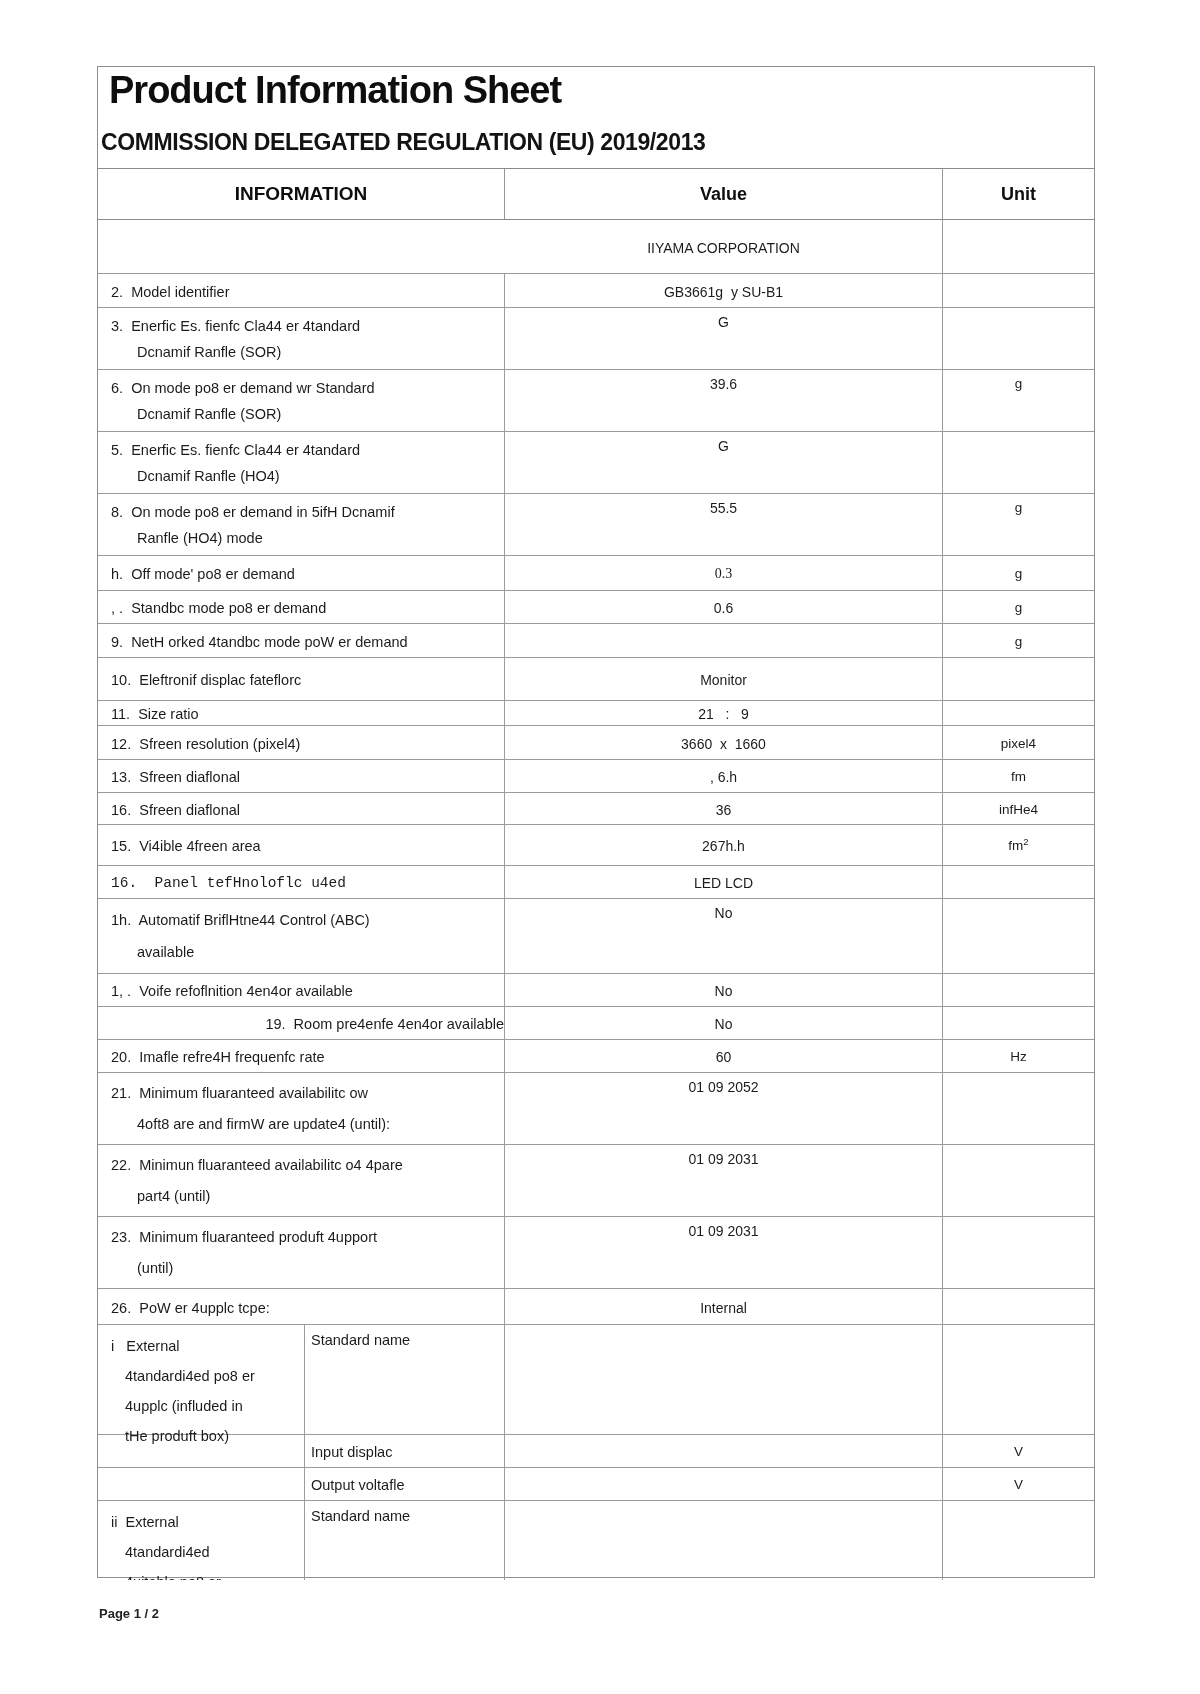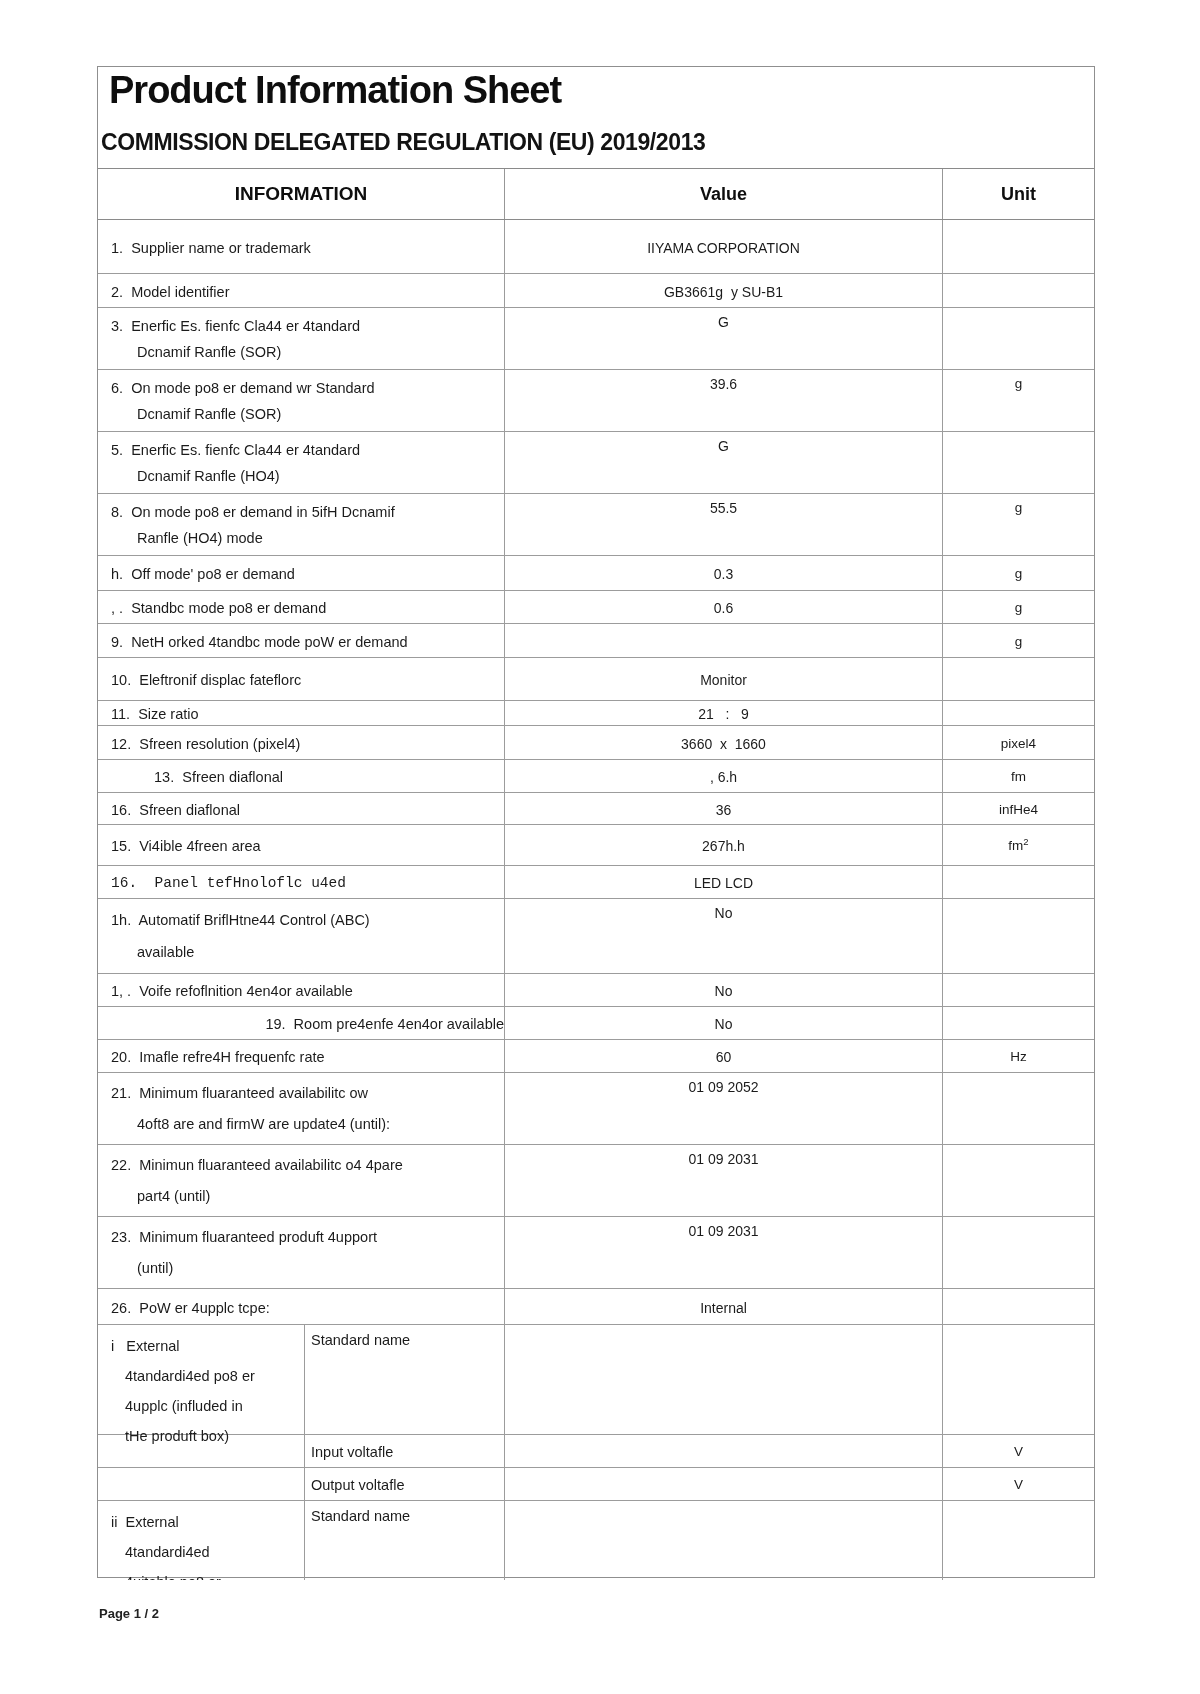--- a/index.html
+++ b/index.html
@@ -45,21 +45,20 @@
         <div class="title">Product Information Sheet</div>
         <div class="subtitle">COMMISSION DELEGATED REGULATION (EU) 2019/2013</div>
       </div>
       <div class="thead">
         <div class="hc h-info">INFORMATION</div>
         <div class="hc h-value">Value</div>
         <div class="hc h-unit">Unit</div>
       </div>
       <div class="tbody" id="tbody">
           <div class="trow" style="height: 54px;">
-            <div class="c c-info" style="padding-top: 19px;"><div class="lbl" style="line-height: 18px;">1.  Supplier name or trademark</div></div>
             <div class="c c-value" style="padding-top: 19px;">IIYAMA CORPORATION</div>
             <div class="c c-unit" style="padding-top: 19px;"></div>
           </div>
           <div class="trow" style="height: 34px;">
             <div class="c c-info" style="padding-top: 9px;"><div class="lbl" style="line-height: 18px;">2.  Model identifier</div></div>
             <div class="c c-value" style="padding-top: 9px;">GB3661g  y SU-B1</div>
             <div class="c c-unit" style="padding-top: 9px;"></div>
           </div>
           <div class="trow" style="height: 62px;">
             <div class="c c-info" style="padding-top: 5px;"><div class="lbl" style="line-height: 26px;">3.  Enerfic Es. fienfc Cla44 er 4tandard</div><div class="lbl l2" style="line-height: 26px;">Dcnamif Ranfle (SOR)</div></div>
@@ -76,21 +75,21 @@
             <div class="c c-value" style="padding-top: 5px;">G</div>
             <div class="c c-unit" style="padding-top: 5px;"></div>
           </div>
           <div class="trow" style="height: 62px;">
             <div class="c c-info" style="padding-top: 5px;"><div class="lbl" style="line-height: 26px;">8.  On mode po8 er demand in 5ifH Dcnamif</div><div class="lbl l2" style="line-height: 26px;">Ranfle (HO4) mode</div></div>
             <div class="c c-value" style="padding-top: 5px;">55.5</div>
             <div class="c c-unit" style="padding-top: 5px;">g</div>
           </div>
           <div class="trow" style="height: 35px;">
             <div class="c c-info" style="padding-top: 9px;"><div class="lbl" style="line-height: 18px;">h.  Off mode' po8 er demand</div></div>
-            <div class="c c-value" style="padding-top: 9px;">0.3</div>
+            <div class="c c-value" style="padding-top: 9px; font-family: Liberation Serif, serif;">0.3</div>
             <div class="c c-unit" style="padding-top: 9px;">g</div>
           </div>
           <div class="trow" style="height: 33px;">
             <div class="c c-info" style="padding-top: 8px;"><div class="lbl" style="line-height: 18px;">, .  Standbc mode po8 er demand</div></div>
             <div class="c c-value" style="padding-top: 8px;">0.6</div>
             <div class="c c-unit" style="padding-top: 8px;">g</div>
           </div>
           <div class="trow" style="height: 34px;">
             <div class="c c-info" style="padding-top: 9px;"><div class="lbl" style="line-height: 18px;">9.  NetH orked 4tandbc mode poW er demand</div></div>
             <div class="c c-value" style="padding-top: 9px;"></div>
@@ -105,21 +104,21 @@
             <div class="c c-info" style="padding-top: 4px;"><div class="lbl" style="line-height: 18px;">11.  Size ratio</div></div>
             <div class="c c-value" style="padding-top: 4px;">21   :   9</div>
             <div class="c c-unit" style="padding-top: 4px;"></div>
           </div>
           <div class="trow" style="height: 34px;">
             <div class="c c-info" style="padding-top: 9px;"><div class="lbl" style="line-height: 18px;">12.  Sfreen resolution (pixel4)</div></div>
             <div class="c c-value" style="padding-top: 9px;">3660  x  1660</div>
             <div class="c c-unit" style="padding-top: 9px;">pixel4</div>
           </div>
           <div class="trow" style="height: 33px;">
-            <div class="c c-info" style="padding-top: 8px;"><div class="lbl" style="line-height: 18px; margin-left: 43px;">13.  Sfreen diaflonal</div></div>
+            <div class="c c-info" style="padding-top: 8px;"><div class="lbl" style="line-height: 18px;">13.  Sfreen diaflonal</div></div>
             <div class="c c-value" style="padding-top: 8px;">, 6.h</div>
             <div class="c c-unit" style="padding-top: 8px;">fm</div>
           </div>
           <div class="trow" style="height: 32px;">
             <div class="c c-info" style="padding-top: 8px;"><div class="lbl" style="line-height: 18px;">16.  Sfreen diaflonal</div></div>
             <div class="c c-value" style="padding-top: 8px;">36</div>
             <div class="c c-unit" style="padding-top: 8px; text-align: center;">infHe4</div>
           </div>
           <div class="trow" style="height: 41px;">
             <div class="c c-info" style="padding-top: 12px;"><div class="lbl" style="line-height: 18px;">15.  Vi4ible 4freen area</div></div>
@@ -172,21 +171,21 @@
             <div class="c c-unit" style="padding-top: 10px;"></div>
           </div>
           <div class="trow" style="height: 110px;">
             <div class="c c-subl" style="padding-top: 6px;"><div class="lbl" style="line-height: 30px;">i   External</div><div class="lbl lr" style="line-height: 30px;">4tandardi4ed po8 er</div><div class="lbl lr" style="line-height: 30px;">4upplc (influded in</div><div class="lbl lr" style="line-height: 30px;">tHe produft box)</div></div>
             <div class="c c-subr" style="padding-top: 6px;">Standard name</div>
             <div class="c c-value" style="padding-top: 6px;"></div>
             <div class="c c-unit" style="padding-top: 6px;"></div>
           </div>
           <div class="trow" style="height: 33px;">
             <div class="c c-subl" style="padding-top: 6px;"></div>
-            <div class="c c-subr" style="padding-top: 8px;">Input voltafle</div>
+            <div class="c c-subr" style="padding-top: 8px;">Input displac</div>
             <div class="c c-value" style="padding-top: 8px;"></div>
             <div class="c c-unit" style="padding-top: 8px;">V</div>
           </div>
           <div class="trow" style="height: 33px;">
             <div class="c c-subl" style="padding-top: 6px;"></div>
             <div class="c c-subr" style="padding-top: 8px;">Output voltafle</div>
             <div class="c c-value" style="padding-top: 8px;"></div>
             <div class="c c-unit" style="padding-top: 8px;">V</div>
           </div>
           <div class="trow" style="height: 120px;">

